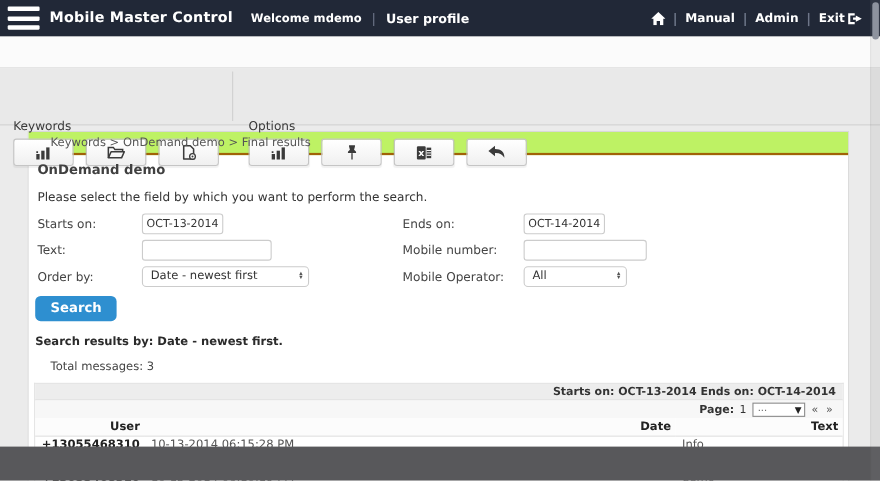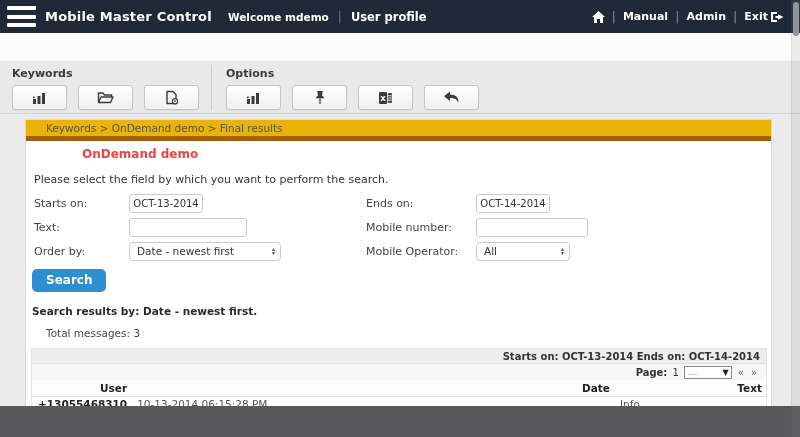--- a/index.html
+++ b/index.html
@@ -17,30 +17,30 @@
   .user-profile { font-size:11.5px; font-weight:bold; cursor:pointer; }
   .header-right { margin-left:auto; display:flex; align-items:center; gap:7px; padding-right:16px; font-size:11px; font-weight:bold; }
   .hdr-link { cursor:pointer; display:flex; align-items:center; gap:3px; }
 
   
   .gap { height:29px; background:#fbfbfb; border-bottom:1px solid #e3e3e3; }
 
   
   .toolbar { height:52px; background:#e9e9e9; border-bottom:1px solid #d2d2d2; display:flex; }
   .tool-group { padding:5px 12px 0 12px; }
-  .tool-label { font-size:11px; font-weight:bold; color:#3a3a3a; margin-bottom:5px; }
+  .tool-label { font-size:11px; font-weight:normal; color:#3a3a3a; margin-bottom:5px;margin-top:41px; }
   .tool-buttons { display:flex; gap:11px; }
   .tool-btn { width:55px; height:25px; background:linear-gradient(#ffffff,#f0f0f0); border:1px solid #c5c5c5; border-radius:3px; display:flex; align-items:center; justify-content:center; cursor:pointer; box-shadow:0 1px 1px rgba(0,0,0,.06); }
   .v-divider { width:1px; background:#d0d0d0; margin:3px 0; }
   .opt-group { padding-left:14px; }
 
   
   .panel { margin:5px 28px 0 25px; background:#fff; border:1px solid #d8d8d8; }
-  .breadcrumb { height:21px; background:#eab308; border-bottom:5px solid #a16207; font-size:10.5px; color:#555; display:flex; align-items:center; padding-left:20px; cursor:pointer; }
-  .heading { font-size:12px; font-weight:bold; color:#ef4444; padding:6px 0 0 8px;margin-left:48px; }
+  .breadcrumb { height:21px; background:#bef264; border-bottom:2px solid #a16207; font-size:10.5px; color:#555; display:flex; align-items:center; padding-left:20px; cursor:pointer; }
+  .heading { font-size:12px; font-weight:bold; color:#404040; padding:6px 0 0 8px; }
   .instruction { font-size:11px; color:#333; padding:12px 0 5px 8px; }
 
   .form-area { display:flex; padding-left:8px; margin-top:2px; }
   .form-col { display:flex; flex-direction:column; gap:4px; }
   .col-left { width:332px; }
   .col-right { flex:1; }
   .form-row { display:flex; align-items:center; height:20px; }
   .form-row label { font-size:11px; color:#444; }
   .col-left .form-row label { width:90px; }
   .col-right .form-row label { width:105px; }

